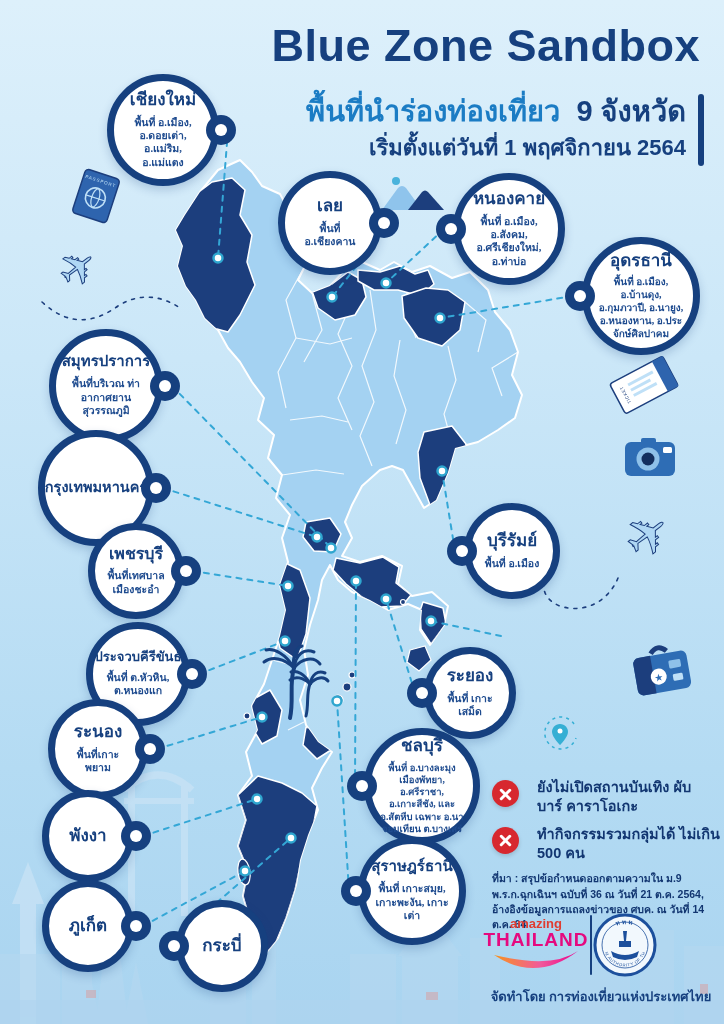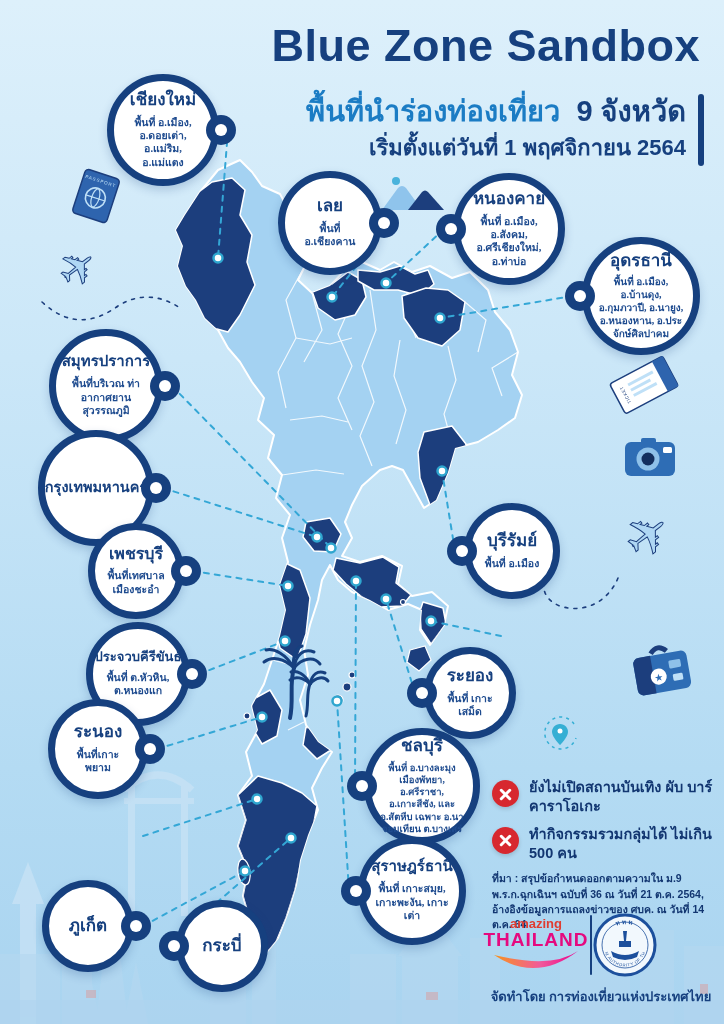--- a/index.html
+++ b/index.html
@@ -23,21 +23,21 @@
     padding:6px 9px;z-index:5;box-shadow:0 4px 10px rgba(22,64,127,.22);font-family:Liberation Serif, serif;}
   .b-title{font-weight:800;color:#16407F;font-size:17px;line-height:1.05;}
   .b-detail{font-size:10.5px;font-weight:600;color:#1E4B8F;margin-top:7px;line-height:1.28;}
   .knob{position:absolute;width:30px;height:30px;border-radius:50%;background:#16407F;top:50%;transform:translateY(-50%);}
   .knob::after{content:'';position:absolute;inset:9px;background:#fff;border-radius:50%;}
   .knob-right .knob{right:-24px;}
   .knob-left .knob{left:-24px;}
 
   
   .restr{position:absolute;left:492px;top:778px;width:228px;z-index:6;}
-  .r-row{display:flex;align-items:flex-start;gap:10px;margin-bottom:9px;}
+  .r-row{display:flex;align-items:flex-start;gap:18px;margin-bottom:9px;}
   .xicon{flex:0 0 27px;width:27px;height:27px;border-radius:50%;background:#D7282F;position:relative;margin-top:2px;box-shadow:0 2px 4px rgba(0,0,0,.15);}
   .xicon::before,.xicon::after{content:'';position:absolute;left:6px;top:12.5px;width:15px;height:3px;background:#fff;border-radius:2px;}
   .xicon::before{transform:rotate(45deg);}
   .xicon::after{transform:rotate(-45deg);}
   .r-text{font-size:14.5px;font-weight:700;color:#123671;line-height:1.3;width:185px;}
   .src{font-size:10.5px;font-weight:600;color:#123671;line-height:1.45;margin-top:6px;width:228px;}
 
   
   .footer{position:absolute;left:482px;top:912px;width:238px;z-index:6;}
   .logos{display:flex;align-items:center;}
@@ -302,20 +302,24 @@
   <div class="bubble knob-right" style="left:86px;top:622px;width:104px;height:104px">
     <div class="knob"></div>
     <div class="b-title" style="font-size:13px">ประจวบคีรีขันธ์</div>
     <div class="b-detail">พื้นที่ ต.หัวหิน, ต.หนองแก</div>
   </div>
   <div class="bubble knob-right" style="left:48px;top:699px;width:100px;height:100px">
     <div class="knob"></div>
     <div class="b-title">ระนอง</div>
     <div class="b-detail">พื้นที่เกาะพยาม</div>
   </div>
+  <div class="bubble knob-right" style="left:42px;top:790px;width:92px;height:92px">
+    <div class="knob"></div>
+    <div class="b-title">พังงา</div>
+  </div>
   <div class="bubble knob-right" style="left:42px;top:880px;width:92px;height:92px">
     <div class="knob"></div>
     <div class="b-title">ภูเก็ต</div>
   </div>
   <div class="bubble knob-left" style="left:176px;top:900px;width:92px;height:92px">
     <div class="knob"></div>
     <div class="b-title">กระบี่</div>
   </div>
   <div class="bubble knob-left" style="left:464px;top:503px;width:96px;height:96px">
     <div class="knob"></div>

